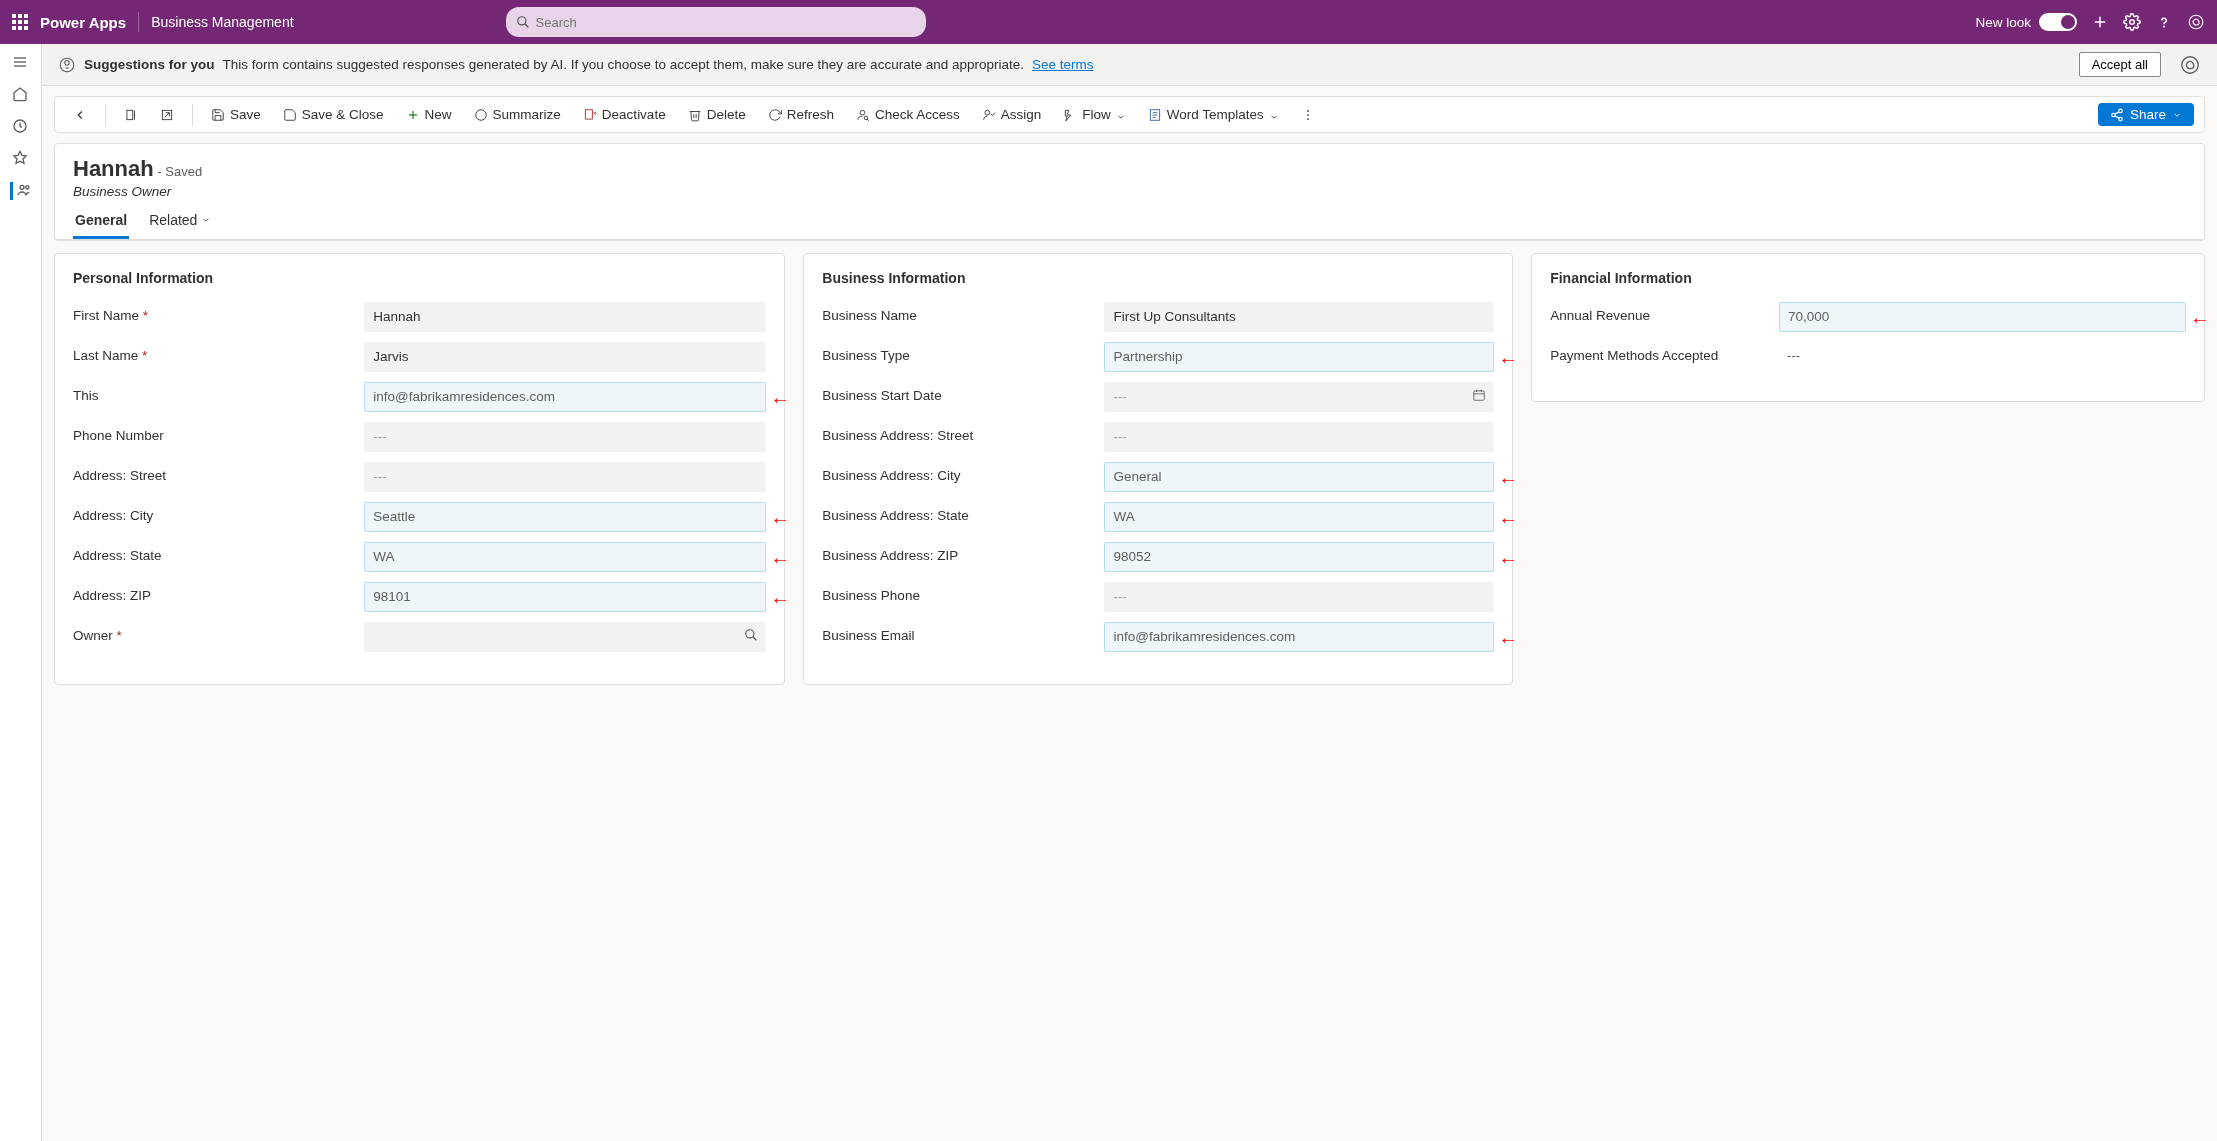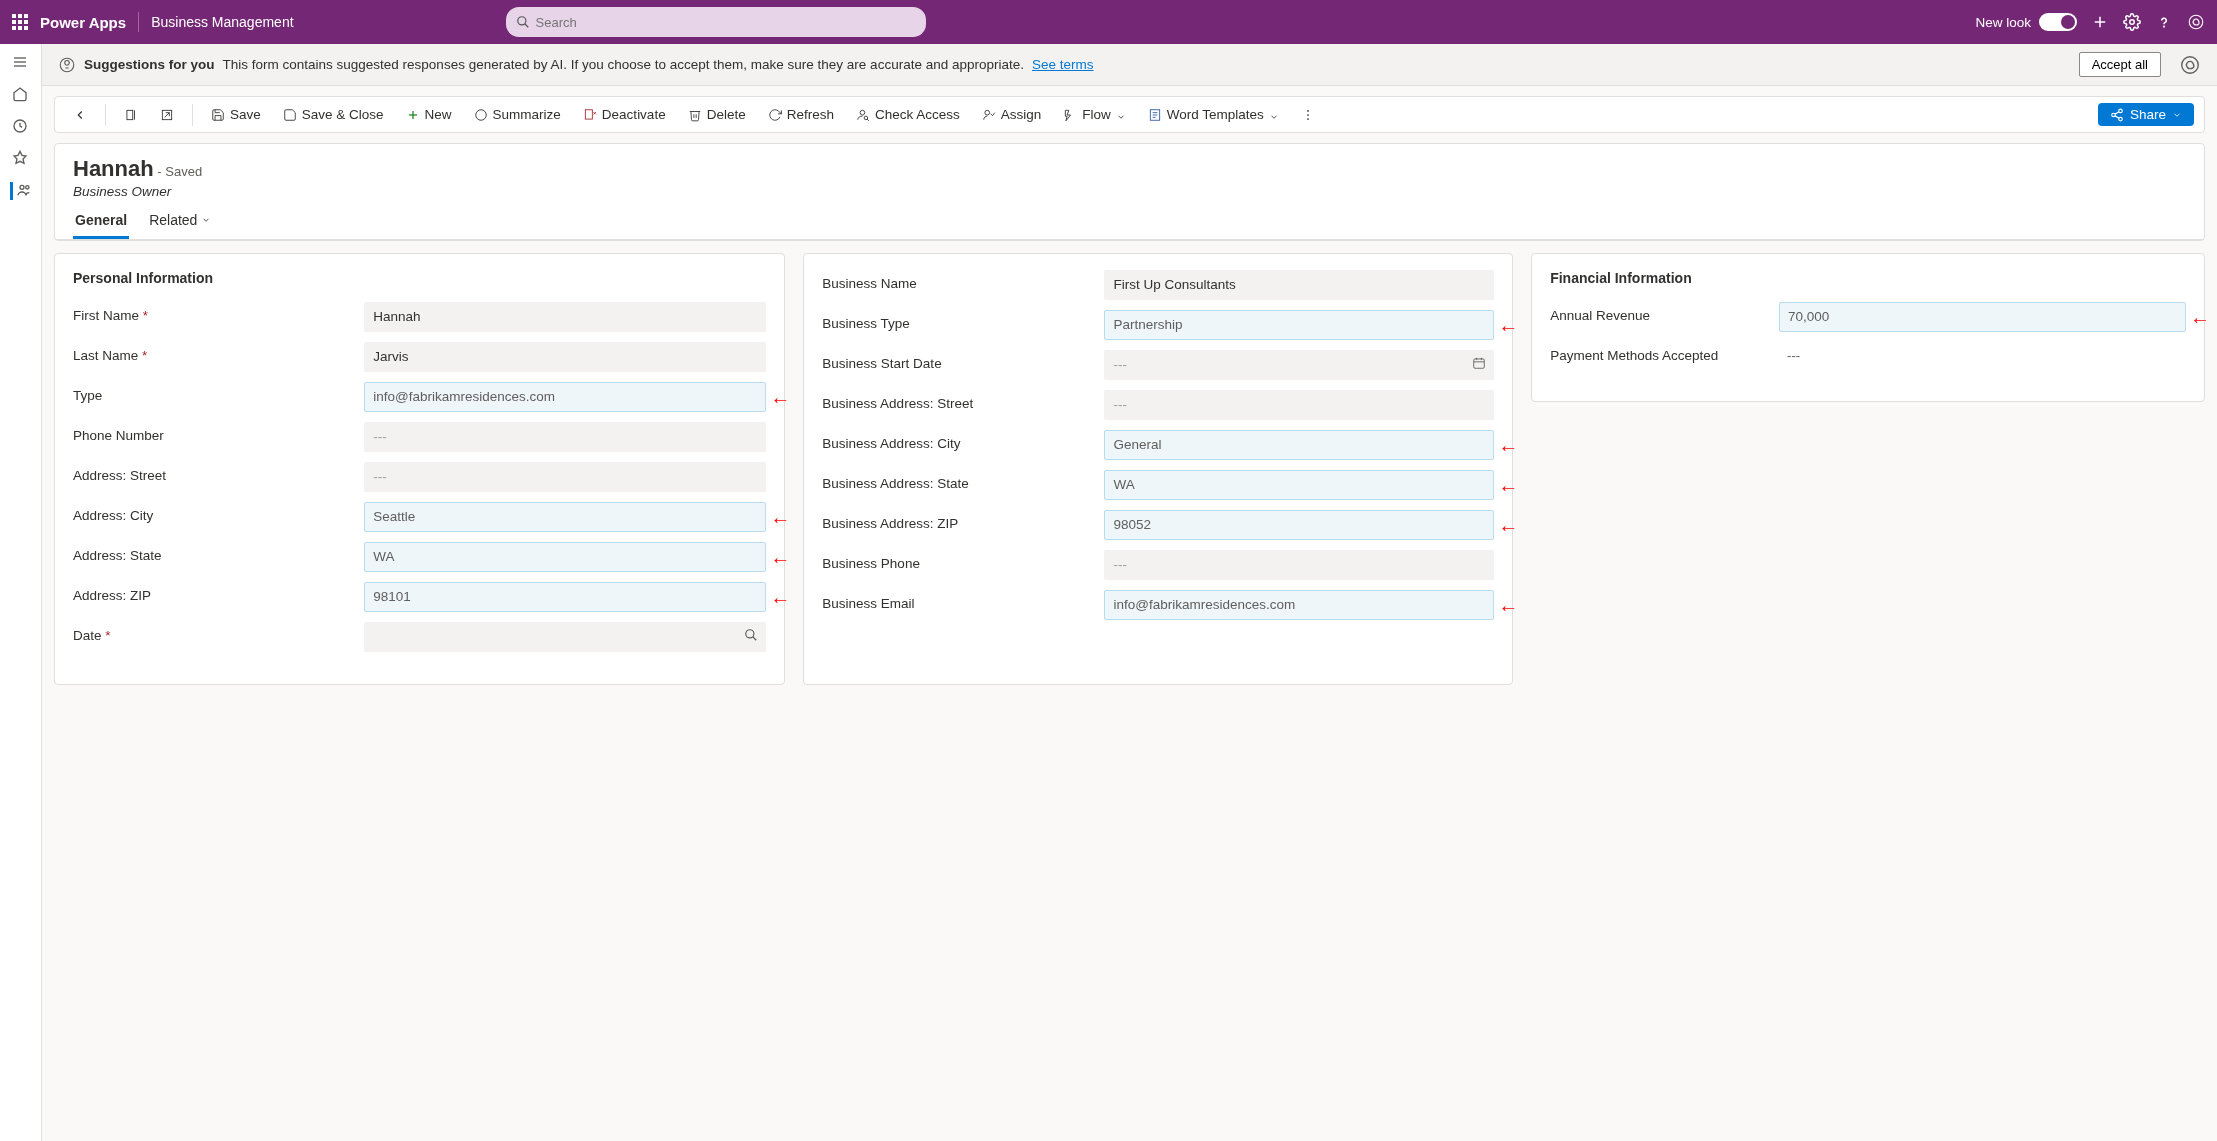--- a/index.html
+++ b/index.html
@@ -453,21 +453,21 @@
               <div class="input-box has-value">Hannah</div>
             </div>
         </div>
         <div class="field-row">
           <div class="field-label"><span>Last Name</span> <span class="req">*</span></div>
           <div class="field-input">
               <div class="input-box has-value">Jarvis</div>
             </div>
         </div>
         <div class="field-row">
-          <div class="field-label">Type</div>
+          <div class="field-label">This</div>
           <div class="field-input">
               <div class="input-box suggested">info@fabrikamresidences.com</div>
               <span class="red-arrow">←</span>
             </div>
         </div>
         <div class="field-row">
           <div class="field-label">Phone Number</div>
           <div class="field-input">
               <div class="input-box input-empty">---</div>
             </div>
@@ -493,34 +493,35 @@
             </div>
         </div>
         <div class="field-row">
           <div class="field-label">Address: ZIP</div>
           <div class="field-input">
               <div class="input-box suggested">98101</div>
               <span class="red-arrow">←</span>
             </div>
         </div>
         <div class="field-row">
-          <div class="field-label"><span>Date</span> <span class="req">*</span></div>
+          <div class="field-label"><span>Owner</span> <span class="req">*</span></div>
           <div class="field-input">
             <div class="input-box"></div>
             <span class="field-search">
               <svg width="14" height="14" viewBox="0 0 24 24" fill="none" stroke="#605e5c" stroke-width="2">
                   <circle cx="10" cy="10" r="7"></circle>
                   <line x1="21" y1="21" x2="15" y2="15"></line>
                 </svg>
             </span>
           </div>
         </div>
       </div>
 
       <div class="form-card card-b">
+        <div class="card-title">Business Information</div>
 
         <div class="field-row">
           <div class="field-label">Business Name</div>
           <div class="field-input">
               <div class="input-box has-value">First Up Consultants</div>
             </div>
         </div>
         <div class="field-row">
           <div class="field-label">Business Type</div>
           <div class="field-input">

